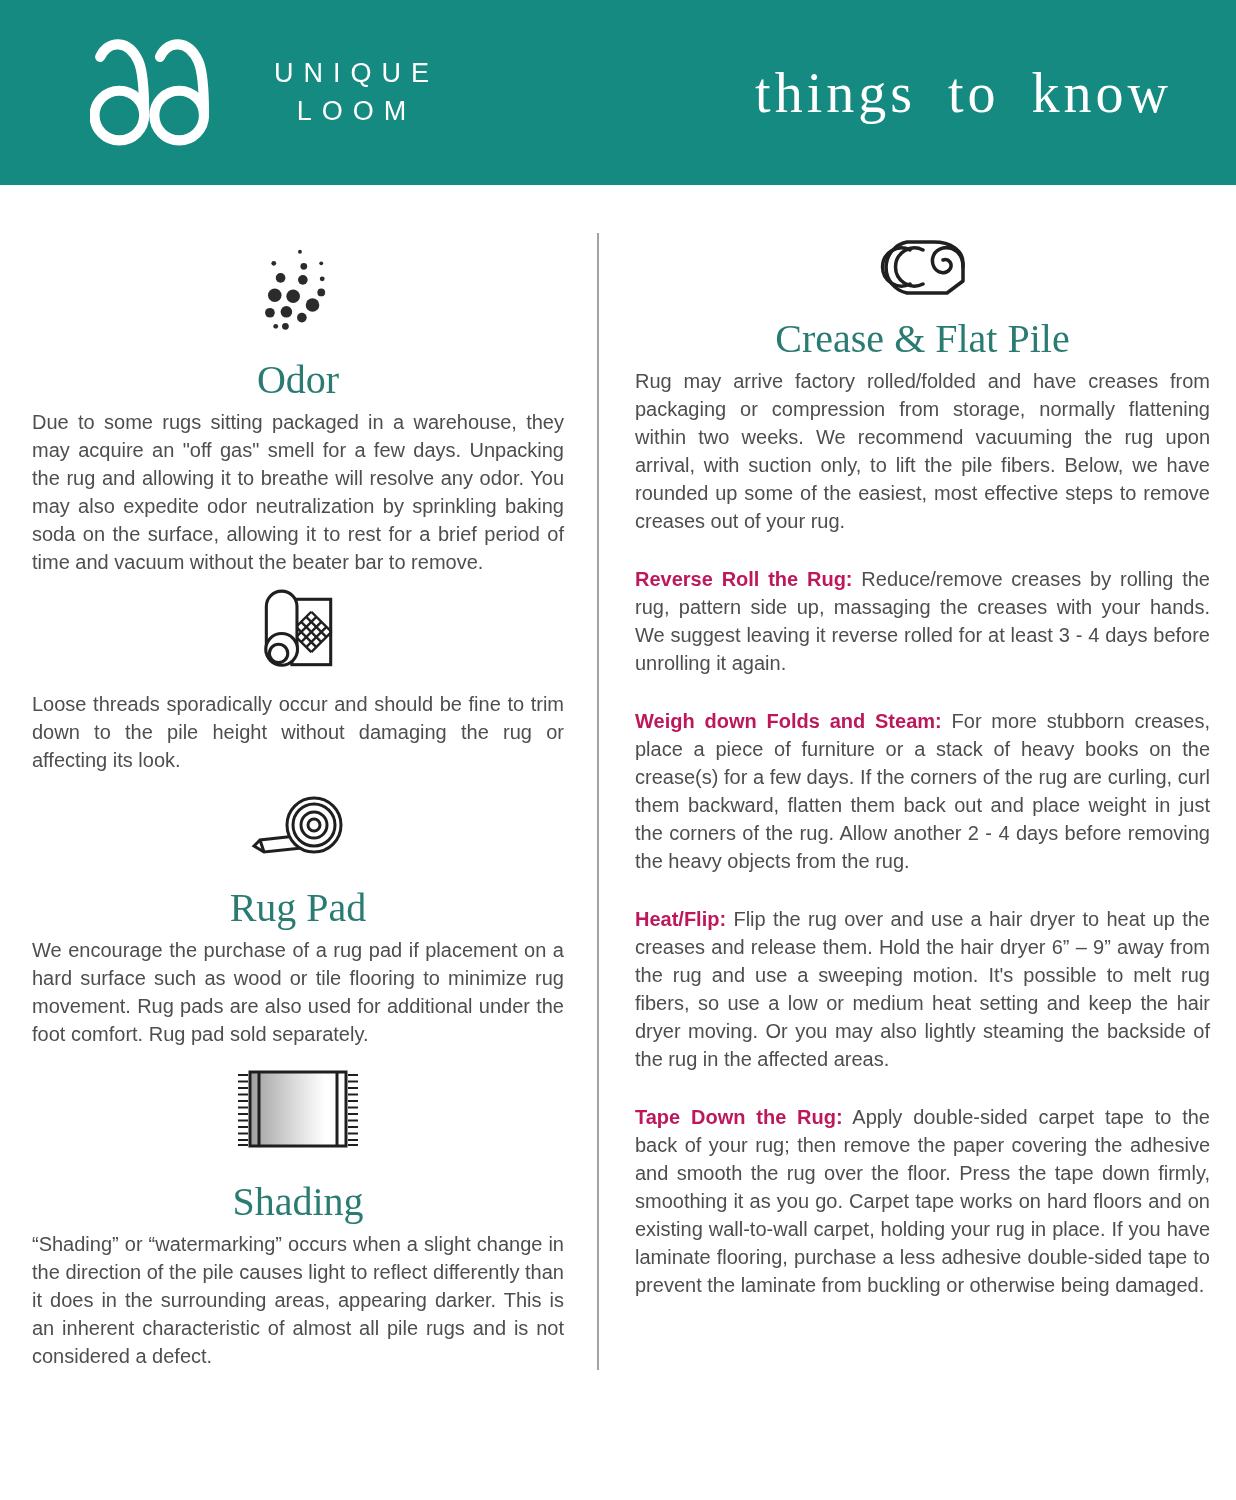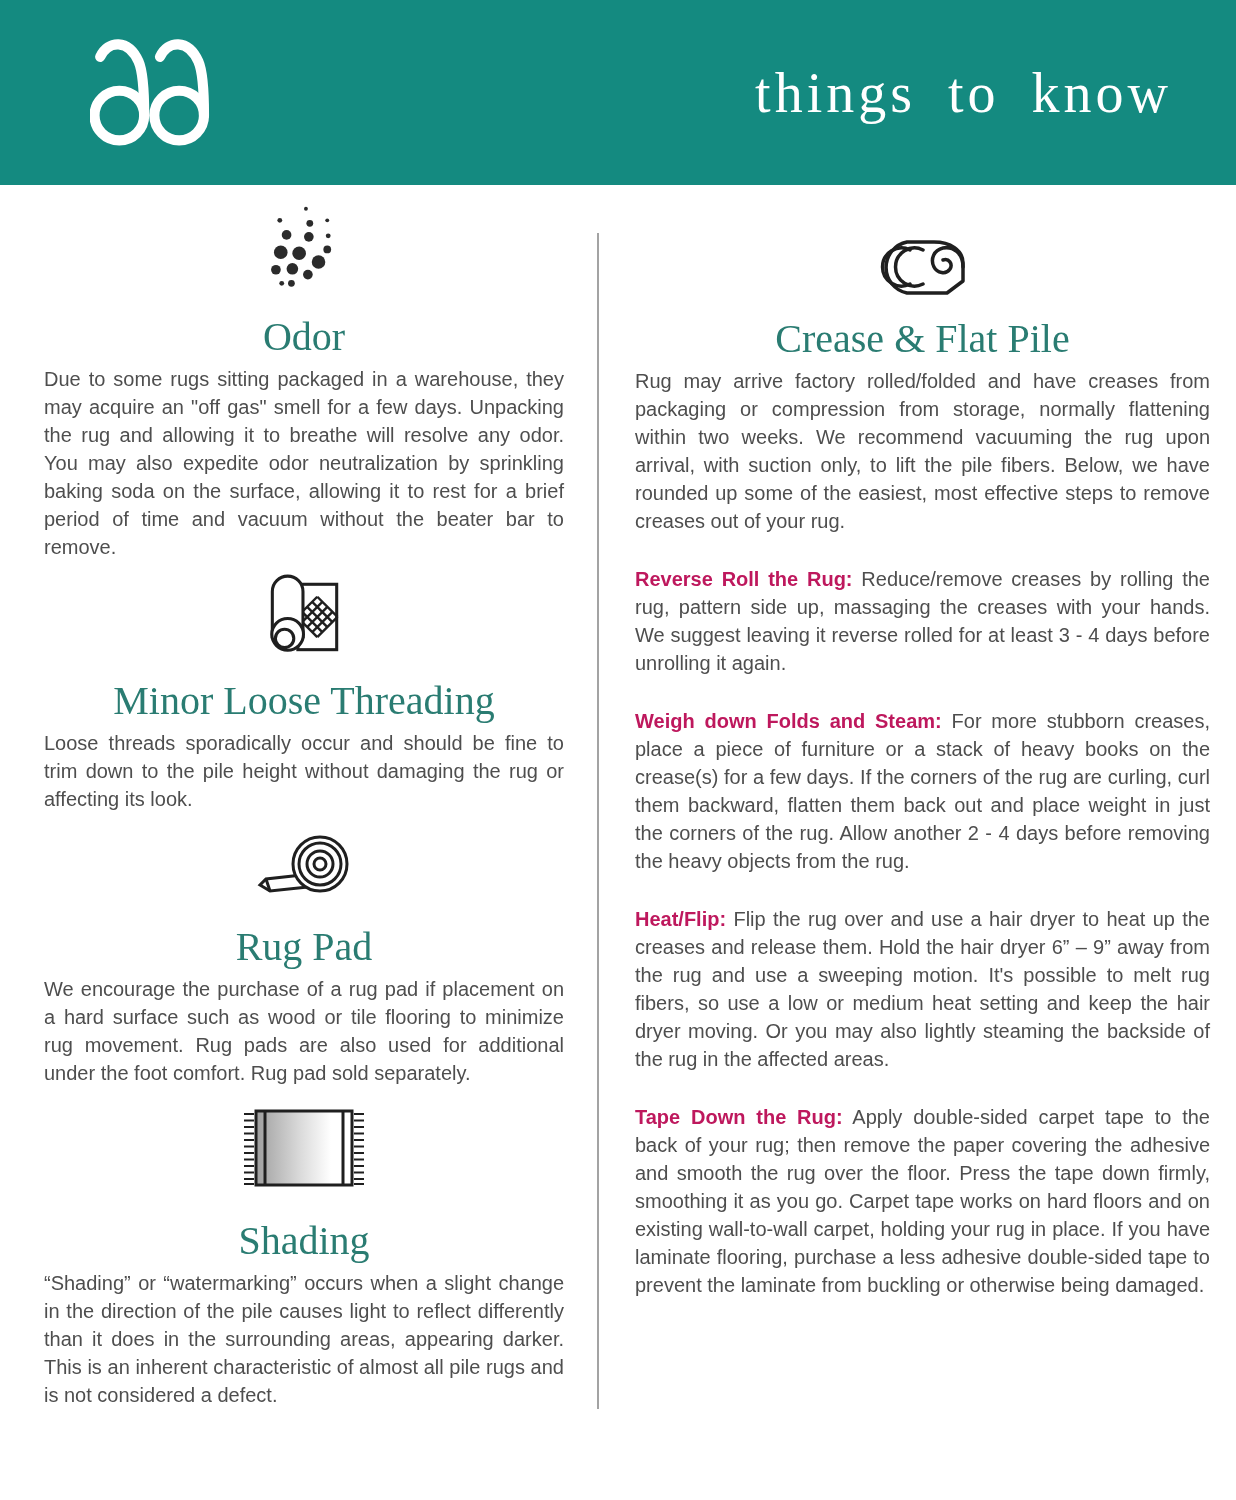--- a/index.html
+++ b/index.html
@@ -22,21 +22,21 @@
   }
   .header-title {
     margin-left:auto; color:#ffffff;
     font-family:"Liberation Serif", serif; font-weight:400;
     font-size:56px; letter-spacing:4px; word-spacing:14px;
     white-space:nowrap; line-height:1;
   }
   
   .main { display:flex; }
   .col-left {
-    box-sizing:border-box; width:597px; padding:0 33px 0 44px;
+    box-sizing:border-box; width:597px; padding:0 33px 0 32px;margin-top:43px;
   }
   .divider { width:2px; background:#a3a3a3; margin-top:48px; }
   .col-right {
     box-sizing:border-box; flex:1; padding:0 26px 0 36px;
   }
   .section { text-align:center; }
   .icon-wrap { display:inline-block; line-height:0; }
   .heading {
     font-family:"Liberation Serif", serif; font-weight:400;
     color:#2a7c72; font-size:40px; line-height:44px;
@@ -65,20 +65,24 @@
 <body>
 
 <div class="header">
   <div class="brand">
     <svg class="brand-logo" width="158" height="118" viewBox="0 0 140 100" fill="none" stroke="#ffffff" stroke-width="9" stroke-linecap="round">
       <circle cx="26" cy="70" r="22"></circle>
       <path d="M 9 18 C 16 3 34 2 43 22 C 47 31 48 48 48 70"></path>
       <circle cx="79" cy="70" r="22"></circle>
       <path d="M 62 18 C 69 3 87 2 96 22 C 100 31 101 48 101 70"></path>
     </svg>
+    <div class="brand-text">
+      <div>UNIQUE</div>
+      <div>LOOM</div>
+    </div>
   </div>
   <div class="header-title">things to know</div>
 </div>
 
 <div class="main">
 
   <div class="col-left">
 
     <div class="section sec-odor">
       <span class="icon-wrap">
@@ -119,21 +123,20 @@
               <line x1="-7" y1="-14" x2="-7" y2="14"></line>
             <line x1="0" y1="-14" x2="0" y2="14"></line>
               <line x1="7" y1="-14" x2="7" y2="14"></line>
             <line x1="14" y1="-14" x2="14" y2="14"></line>
           </g>
           <path d="M5,64 L5,20 A15,15 0 0 1 35,20 L35,64 Z" fill="#ffffff"></path>
           <circle cx="20" cy="62" r="15.5" fill="#ffffff"></circle>
           <circle cx="17" cy="66" r="9" fill="#ffffff"></circle>
         </svg>
       </span>
-      <div class="heading">Minor Loose Threading</div>
       <p class="body-text">Loose threads sporadically occur and should be fine to trim down to the pile height without damaging the rug or affecting its look.</p>
     </div>
 
     <div class="section sec-rugpad">
       <span class="icon-wrap">
         <svg class="icon" width="98" height="62" viewBox="0 0 96 62" fill="none" stroke-width="3">
           <path d="M46,42 L10,46 L4,52 L14,58 L52,54 Z" fill="#ffffff"></path>
           <line x1="10" y1="46" x2="14" y2="58"></line>
           <circle cx="64" cy="31" r="27" fill="#ffffff"></circle>
           <circle cx="64" cy="31" r="21"></circle>

